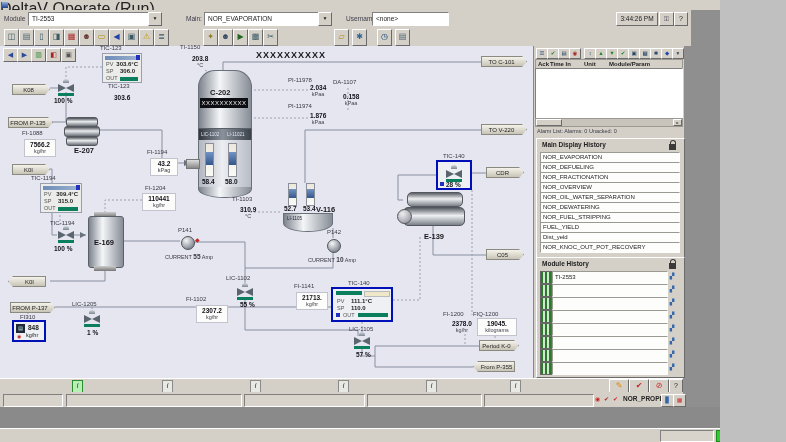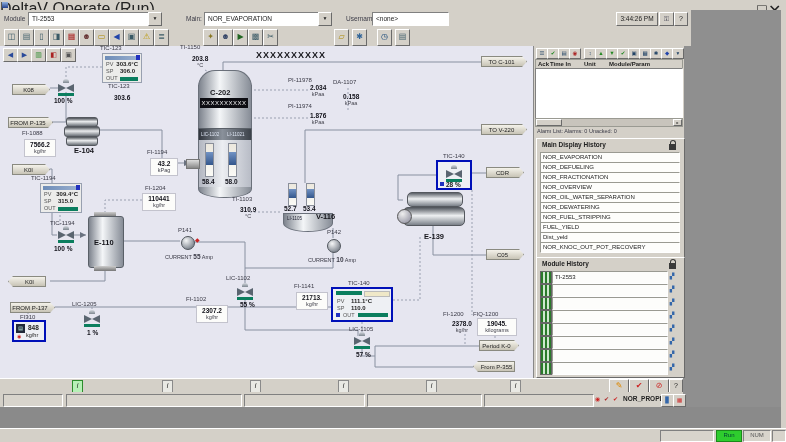--- a/index.html
+++ b/index.html
@@ -1,16 +1,16 @@
 <!DOCTYPE html>
 <html><head>
 <meta charset="utf-8">
 <style>
   html,body{margin:0;padding:0;background:#c0c0c0}
-  .screen{position:relative;width:786px;height:442px;background:#d4d0c8;overflow:hidden;
+  .screen{position:relative;width:720px;height:442px;background:#d4d0c8;overflow:hidden;
           font-family:"Liberation Sans",sans-serif;color:#222}
   .abs{position:absolute}
   .lbl{position:absolute;font-size:6px;color:#3a3a46;white-space:nowrap;line-height:7px}
   .val{position:absolute;font-size:6.5px;font-weight:bold;color:#101018;white-space:nowrap;line-height:7px}
   .eq{position:absolute;font-size:7.5px;font-weight:bold;color:#15151a;white-space:nowrap}
   .vbox{position:absolute;background:#fcfcfa;border:1px solid #c3c3cd;text-align:center;
         font-size:6.5px;font-weight:bold;line-height:7px;padding:1px 2px;color:#101018}
   .vbox .u,.vplain .u{display:block;font-weight:normal;font-size:5.5px;color:#44444e}
   .vplain{position:absolute;text-align:center;font-size:6.5px;font-weight:bold;line-height:7px;color:#101018}
   .tag{position:absolute;height:11px;line-height:11px;font-size:6px;text-align:center;color:#222;
@@ -198,21 +198,21 @@
   <div class="vplain" style="left:192px;top:55px"><span>203.8</span><span class="u">°C</span></div>
 
   <div class="tag tagr" style="left:12px;top:84px;width:38px">K08</div>
   <div class="tag tagr" style="left:8px;top:117px;width:45px">FROM P-135</div>
   <div class="lbl" style="left:22px;top:130px">FI-1088</div>
   <div class="vbox" style="left:24px;top:139px;width:26px"><span>7566.2</span><span class="u">kg/hr</span></div>
 
   <div class="xbar" style="left:66px;top:117px;width:30px;height:8px"></div>
   <div class="xbar" style="left:64px;top:126px;width:34px;height:9px"></div>
   <div class="xbar" style="left:66px;top:136px;width:30px;height:8px"></div>
-  <div class="eq" style="left:74px;top:146px">E-104</div>
+  <div class="eq" style="left:74px;top:146px">E-207</div>
 
   <div class="tag tagr" style="left:12px;top:164px;width:38px">K0I</div>
   <div class="lbl" style="left:31px;top:175px">TIC-1194</div>
   <div class="lbl" style="left:147px;top:149px">FI-1194</div>
   <div class="vbox" style="left:150px;top:158px;width:22px"><span>43.2</span><span class="u">kPag</span></div>
 
   <div class="fp" style="left:40px;top:183px;width:42px">
     <div class="bar">
         <i></i>
       </div>
@@ -232,21 +232,21 @@
   <div class="lbl" style="left:50px;top:220px">TIC-1194</div>
   <div class="valve" style="left:58px;top:230px">
       <i class="vact"></i>
       <i class="vgrn"></i>
     </div>
   <div class="val" style="left:54px;top:245px">100 %</div>
 
   <div class="abs" style="left:94px;top:212px;width:22px;height:5px;background:linear-gradient(#ccc,#777)"></div>
   <div class="abs shell" style="left:88px;top:216px;width:34px;height:50px;border:1px solid #5a6068;border-radius:3px"></div>
   <div class="abs" style="left:94px;top:266px;width:22px;height:5px;background:linear-gradient(#ccc,#777)"></div>
-  <div class="eq" style="left:94px;top:238px">E-110</div>
+  <div class="eq" style="left:94px;top:238px">E-169</div>
 
   <div class="lbl" style="left:145px;top:185px">FI-1204</div>
   <div class="vbox" style="left:142px;top:193px;width:28px"><span>110441</span><span class="u">kg/hr</span></div>
   <div class="lbl" style="left:178px;top:227px">P141</div>
   <div class="pump" style="left:181px;top:236px"></div>
   <div class="abs" style="left:195px;top:236px;font-size:6px;color:#cc2222">◆</div>
   <div class="lbl" style="left:165px;top:253px;font-size:5.5px"><span>CURRENT</span> <b style="font-size:6.5px">55</b> <span>Amp</span></div>
 
   <div class="tag tagl" style="left:8px;top:276px;width:38px">K0I</div>
   <div class="tag tagr" style="left:10px;top:302px;width:45px">FROM P-137</div>
@@ -292,21 +292,21 @@
   <div class="tag tagr" style="left:481px;top:56px;width:46px">TO C-101</div>
   <div class="tag tagr" style="left:481px;top:124px;width:46px">TO V-220</div>
 
   <div class="tube" style="left:288px;top:183px;height:21px"></div>
   <div class="tube" style="left:306px;top:183px;height:21px"></div>
   <div class="vplain" style="left:284px;top:205px"><span>52.7</span><span class="u">%</span></div>
   <div class="vplain" style="left:303px;top:205px"><span>53.4</span><span class="u">%</span></div>
   <div class="abs shell" style="left:283px;top:213px;width:48px;height:17px;border-radius:0 0 48px 48px / 0 0 17px 17px;border:1px solid #6a707a">
     <span class="abs" style="left:3px;top:2px;font-size:4.5px;color:#223">LI-1105</span>
   </div>
-  <div class="eq" style="left:316px;top:212px">V-116</div>
+  <div class="eq" style="left:316px;top:205px">V-116</div>
   <div class="lbl" style="left:232px;top:196px">TI-1103</div>
   <div class="vplain" style="left:240px;top:206px"><span>310.9</span><span class="u">°C</span></div>
   <div class="lbl" style="left:327px;top:229px">P142</div>
   <div class="pump" style="left:327px;top:239px"></div>
   <div class="lbl" style="left:308px;top:256px;font-size:5.5px"><span>CURRENT</span> <b style="font-size:6.5px">10</b> <span>Amp</span></div>
 
   <div class="lbl" style="left:226px;top:275px">LIC-1102</div>
   <div class="valve" style="left:237px;top:287px">
       <i class="vact"></i>
       <i class="vgrn"></i>

